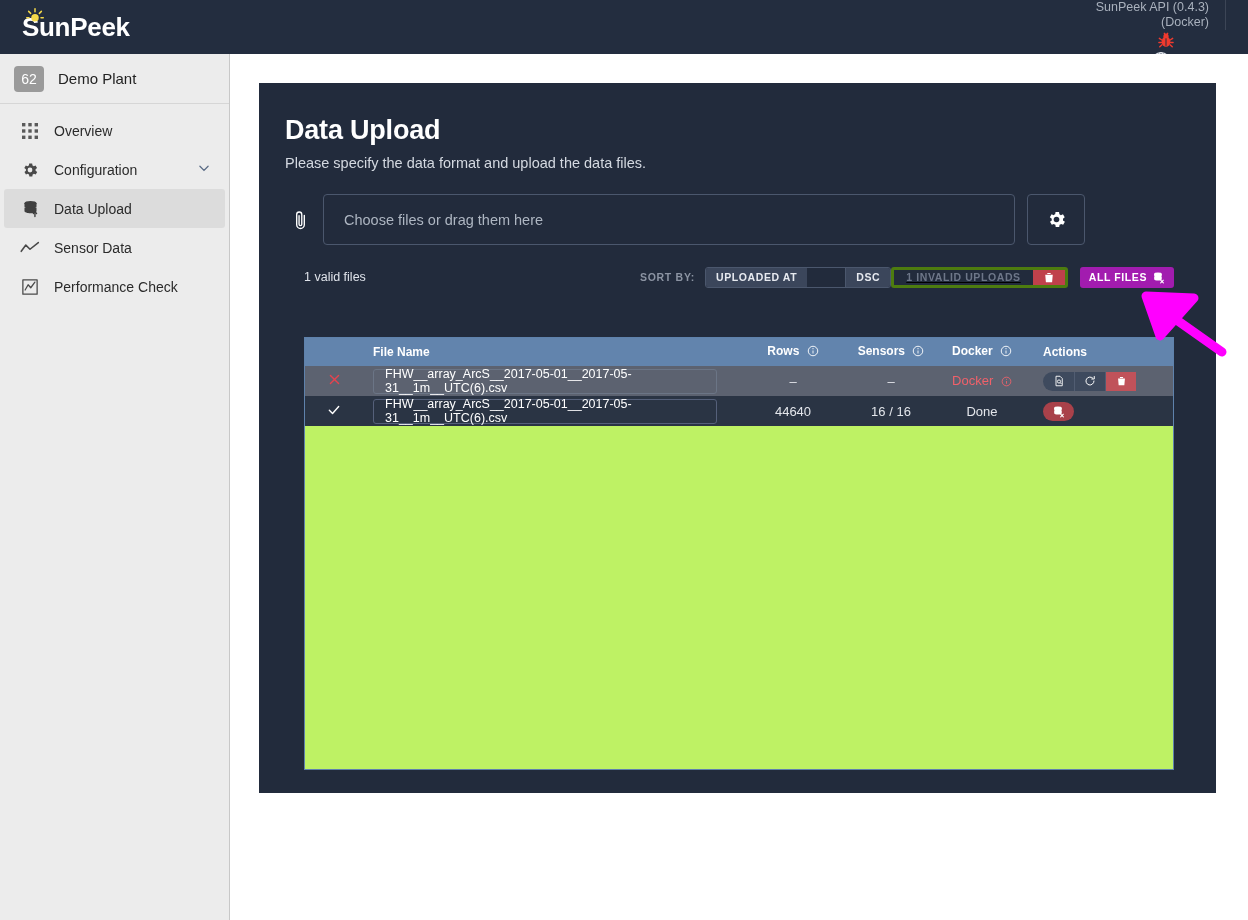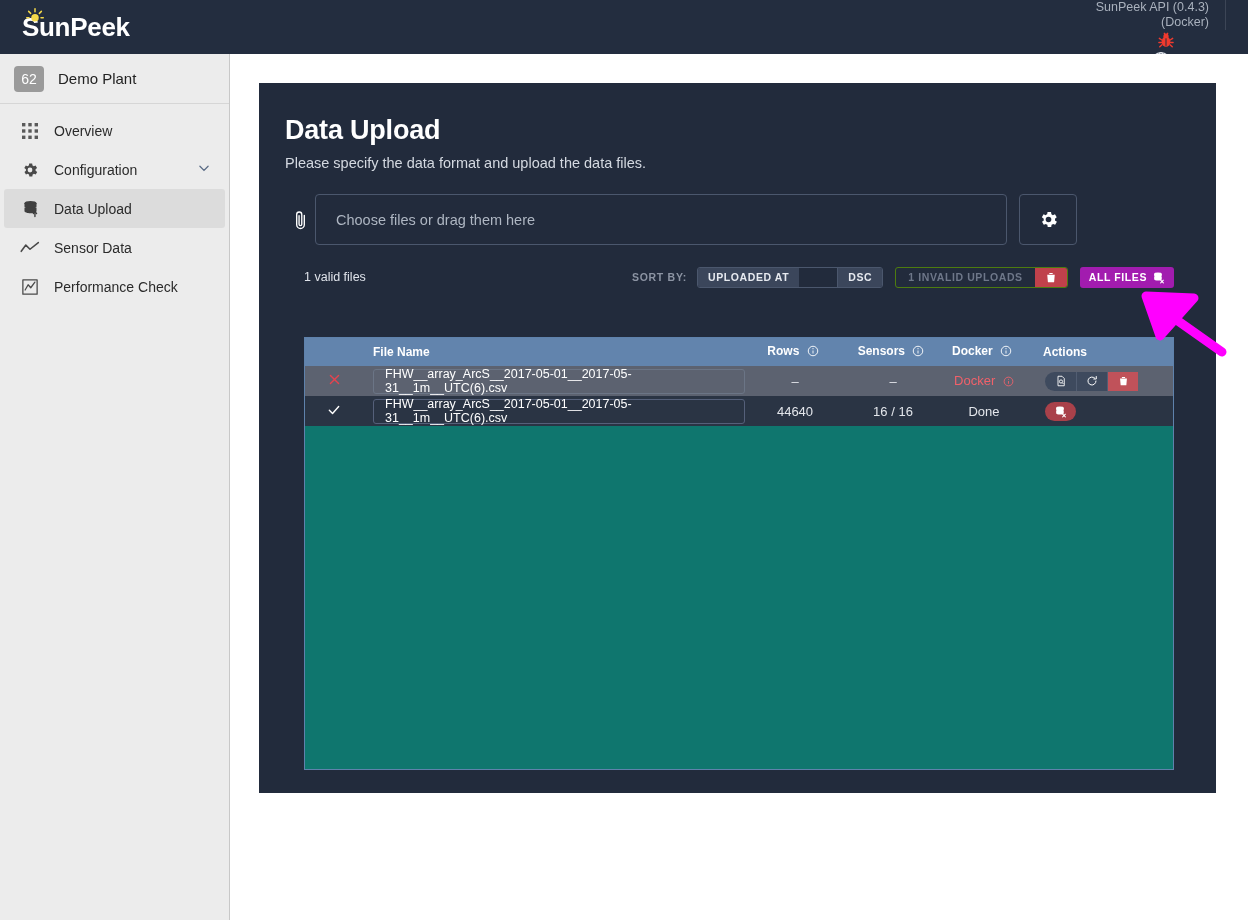--- a/index.html
+++ b/index.html
@@ -99,21 +99,21 @@
     color: #d4d9e1; font-size: 14.5px; padding: 9px 0 0 26px;
   }
 
   
   .upload-row {
     display: flex; align-items: center;
     margin: 23px 0 0 26px;
   }
   .clip-icon { width: 30px; display:flex; justify-content:center; }
   .file-input {
-    width: 692px; height: 51px; 
+    width: 692px; height: 51px; margin-left: 8px;
     background: transparent; border: 1px solid #4b576d;
     border-radius: 4px;
     display: flex; align-items: center; padding-left: 20px;
     color: #aeb6c2; font-size: 14.5px; cursor: pointer;
   }
   .gear-btn {
     width: 58px; height: 51px; margin-left: 12px;
     border: 1px solid #4b576d; border-radius: 4px;
     display: flex; align-items: center; justify-content: center;
     cursor: pointer; background: transparent;
@@ -134,22 +134,22 @@
     display: flex; border: 1px solid #4b576d; border-radius: 3px;
     overflow: hidden; height: 21px; gap: 38px;
   }
   .seg > div {
     background: #3b465b; color: #e7eaf0;
     font-size: 10.5px; font-weight: bold; letter-spacing: 0.6px;
     display: flex; align-items: center; padding: 0 10px; cursor: pointer;
   }
   .seg > div + div { border-left: 1px solid #4b576d; }
   .invalid-group {
-    display: flex; height: 21px; margin-left: 12px;
-    border-radius: 3px; overflow: hidden; border: 1px solid #4d7c0f;
+    display: flex; height: 21px; 
+    border-radius: 3px; overflow: hidden; border: 3px solid #4d7c0f; text-decoration: underline;
   }
   .invalid-label {
     background: transparent; color: #6e7789;
     font-size: 10.5px; font-weight: bold; letter-spacing: 0.6px;
     display: flex; align-items: center; padding: 0 12px;
   }
   .invalid-del {
     background: #c0414b; width: 32px;
     display: flex; align-items: center; justify-content: center;
     cursor: pointer;
@@ -159,21 +159,21 @@
     border-radius: 3px; color: #ffffff;
     font-size: 10.5px; font-weight: bold; letter-spacing: 0.6px;
     display: flex; align-items: center; padding: 0 9px; cursor: pointer;
   }
   .allfiles-btn svg { margin-left: 5px; }
 
   
   .table-wrap {
     position: absolute; left: 45px; top: 254px;
     width: 870px; height: 433px;
-    border: 1px solid #5f82ac; background: #0f766e;
+    border: 1px solid #5f82ac; background: #bef264;
   }
   .thead {
     display: flex; height: 28px; background: #6284ad;
     align-items: center; color: #ffffff;
     font-size: 12px; font-weight: bold;
   }
   .c-check { width: 58px; text-align: center; flex: 0 0 58px; }
   .c-name  { flex: 0 0 380px; padding-left: 10px; }
   .c-rows  { flex: 0 0 100px; text-align: center; }
   .c-sens  { flex: 0 0 96px; text-align: center; }
@@ -181,21 +181,21 @@
   .c-act   { flex: 1 1 auto; padding-left: 18px; }
   .ihint { display: inline-block; vertical-align: -2px; margin-left: 4px; }
 
   .trow { display: flex; height: 30px; align-items: center; font-size: 13px; }
   .trow.err { background: #5c6270; color: #e3e6eb; }
   .trow.ok  { background: #2a3444; color: #e3e6eb; }
   .fname-box {
     border: 1px solid #6b7586; border-radius: 3px;
     height: 25px; display: flex; align-items: center;
     padding: 0 11px; font-size: 12.5px; color: #ffffff;
-    width: 372px; cursor: text;
+    width: 344px; cursor: text;
   }
   .trow.ok .fname-box { border-color: #55607a; }
   .stat-err { color: #f0616a; }
   .act-group {
     display: flex; border-radius: 11px; overflow: hidden; height: 19px;
   }
   .act-btn {
     background: #3e4a5e; width: 31px;
     display: flex; align-items: center; justify-content: center;
     cursor: pointer;

